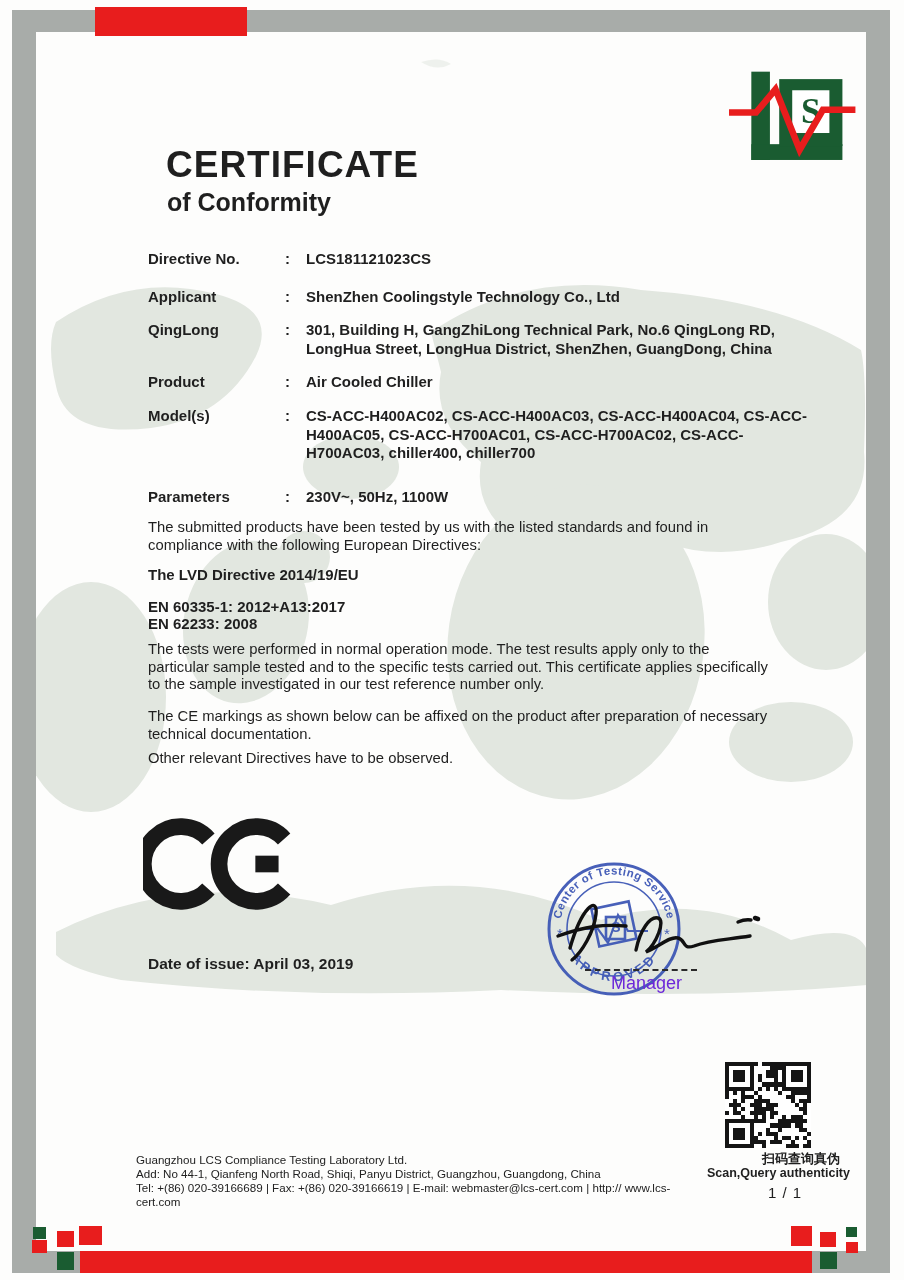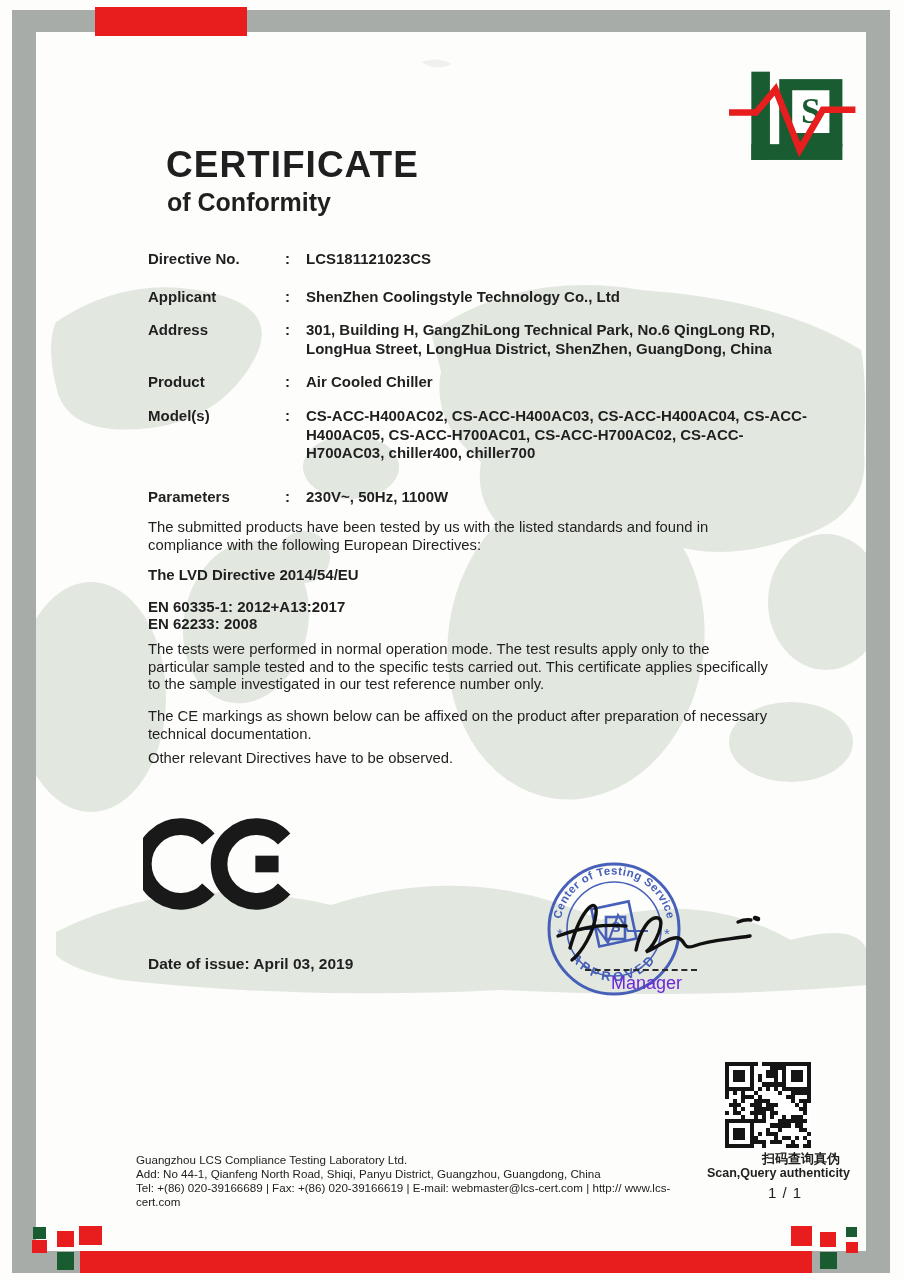--- a/index.html
+++ b/index.html
@@ -128,42 +128,42 @@
     <span class="f-label">Directive No.</span>
     <span class="f-colon">:</span>
     <span class="f-value">LCS181121023CS</span>
   </div>
   <div class="abs content field row1">
     <span class="f-label">Applicant</span>
     <span class="f-colon">:</span>
     <span class="f-value">ShenZhen Coolingstyle Technology Co., Ltd</span>
   </div>
   <div class="abs content field row2">
-    <span class="f-label">Address</span>
+    <span class="f-label">QingLong</span>
     <span class="f-colon">:</span>
     <span class="f-value">301, Building H, GangZhiLong Technical Park, No.6 QingLong RD, LongHua Street, LongHua District, ShenZhen, GuangDong, China</span>
   </div>
   <div class="abs content field row3">
     <span class="f-label">Product</span>
     <span class="f-colon">:</span>
     <span class="f-value">Air Cooled Chiller</span>
   </div>
   <div class="abs content field row4">
     <span class="f-label">Model(s)</span>
     <span class="f-colon">:</span>
     <span class="f-value">CS-ACC-H400AC02, CS-ACC-H400AC03, CS-ACC-H400AC04, CS-ACC-H400AC05, CS-ACC-H700AC01, CS-ACC-H700AC02, CS-ACC-H700AC03, chiller400, chiller700</span>
   </div>
   <div class="abs content field row5">
     <span class="f-label">Parameters</span>
     <span class="f-colon">:</span>
     <span class="f-value">230V~, 50Hz, 1100W</span>
   </div>
 
   <div class="abs content para p1">The submitted products have been tested by us with the listed standards and found in compliance with the following European Directives:</div>
-  <div class="abs content para pdir">The LVD Directive 2014/54/EU</div>
+  <div class="abs content para pdir">The LVD Directive 2014/19/EU</div>
   <div class="abs content para pstd">
     <div>EN 60335-1: 2012+A13:2017</div>
     <div>EN 62233: 2008</div>
   </div>
   <div class="abs content para p2">The tests were performed in normal operation mode. The test results apply only to the particular sample tested and to the specific tests carried out. This certificate applies specifically to the sample investigated in our test reference number only.</div>
   <div class="abs content para p4">Other relevant Directives have to be observed.</div>
   <div class="abs content para p3">The CE markings as shown below can be affixed on the product after preparation of necessary technical documentation.</div>
 
   <svg class="abs content ce" width="152" height="104" viewBox="0 0 150 103">
     <g stroke="#191919" stroke-width="16.5" fill="none">

